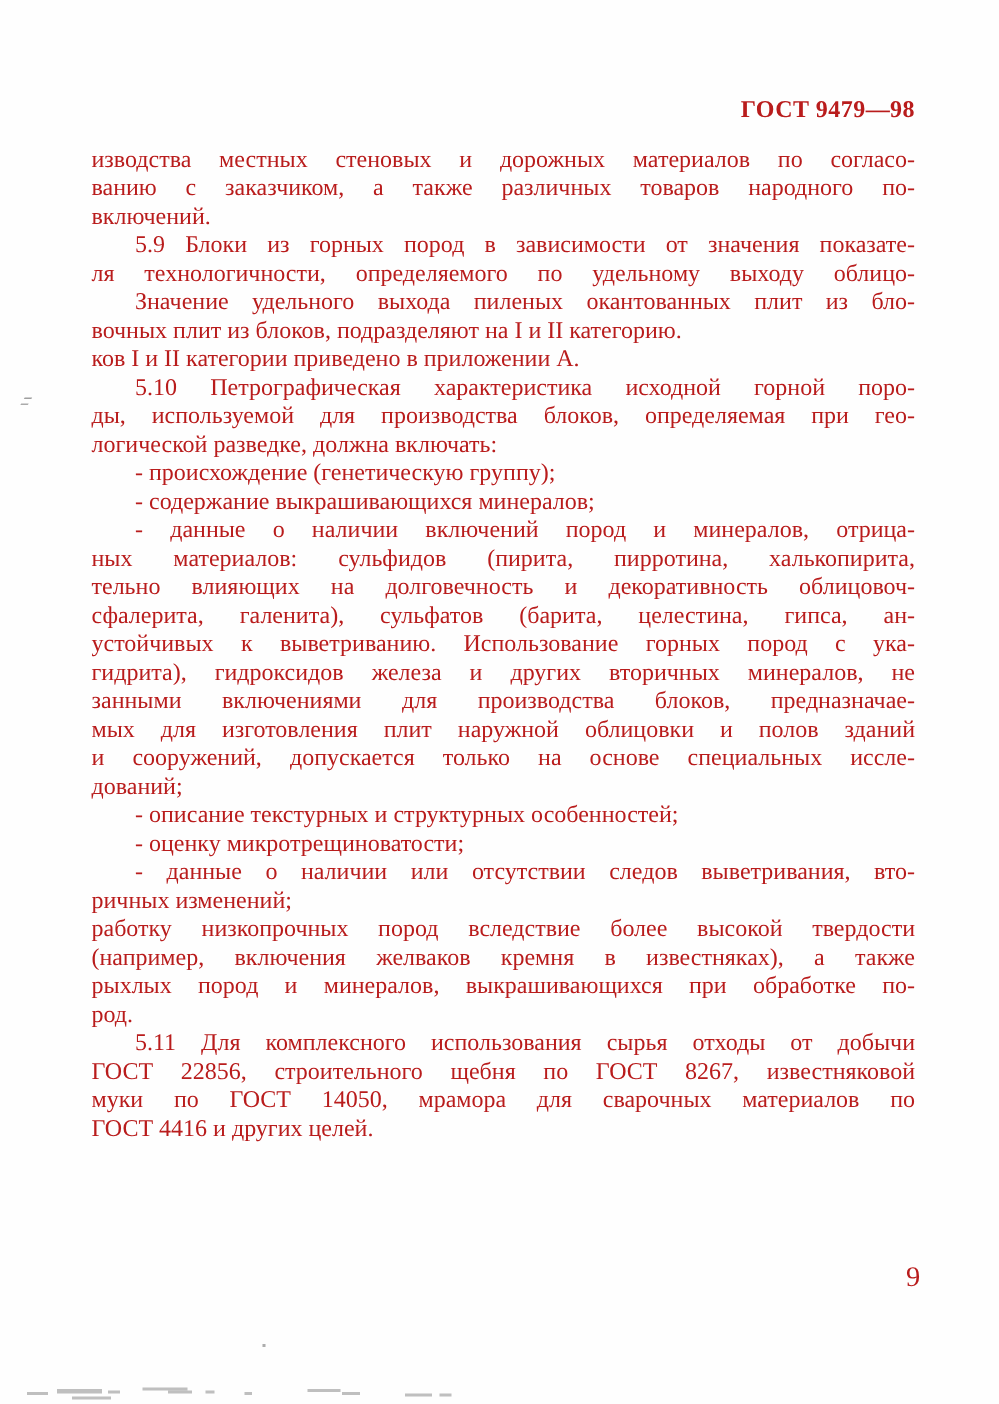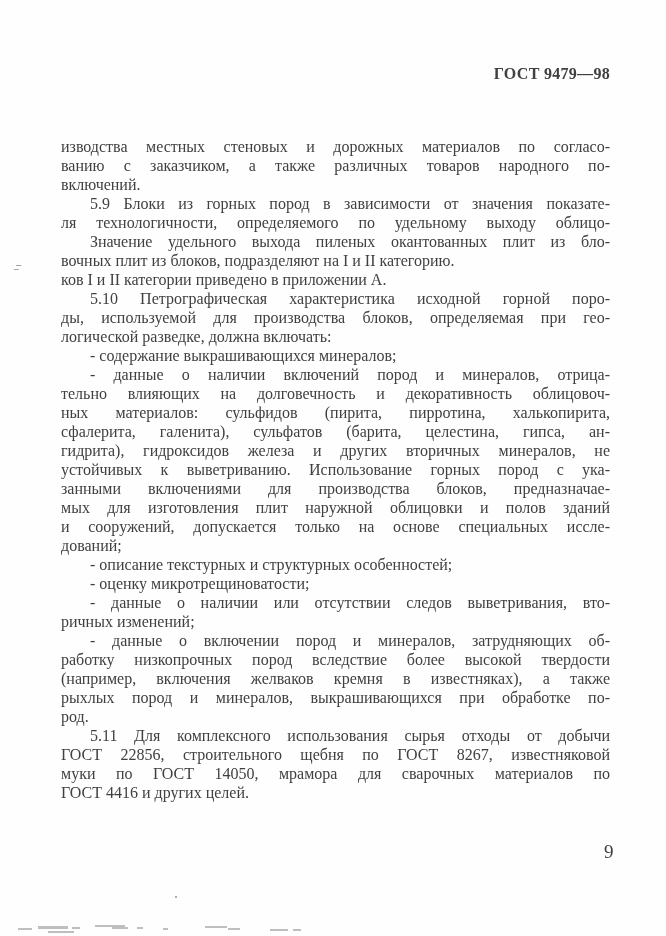--- a/index.html
+++ b/index.html
@@ -6,40 +6,39 @@
     margin: 0;
     padding: 0;
     background: #ffffff;
   }
   .page {
     position: relative;
     width: 666px;
     height: 936px;
     background: #fefefe;
     font-family: "Liberation Serif", "DejaVu Serif", serif;
-    color: #404040;
+    color: #b91c1c;
     overflow: hidden;
   }
   .doc-code {
     position: absolute;
     top: 65px;
     right: 56px;
     font-size: 16px;
     font-weight: bold;
     letter-spacing: 0.3px;
     white-space: nowrap;
   }
   .body-text {
     position: absolute;
     left: 61px;
     top: 97px;
     width: 549px;
     font-size: 16px;
     line-height: 19px;
-    margin-top: 40px;
   }
   .line {
     text-align: justify;
     text-align-last: justify;
   }
   .line.end {
     text-align-last: left;
   }
   .line.indent {
     text-indent: 29px;
@@ -89,36 +88,36 @@
       <div class="line">ванию с заказчиком, а также различных товаров народного по-</div>
       <div class="line end">включений.</div>
       <div class="line indent">5.9 Блоки из горных пород в зависимости от значения показате-</div>
       <div class="line">ля технологичности, определяемого по удельному выходу облицо-</div>
       <div class="line indent">Значение удельного выхода пиленых окантованных плит из бло-</div>
       <div class="line end">вочных плит из блоков, подразделяют на I и II категорию.</div>
       <div class="line end">ков I и II категории приведено в приложении А.</div>
       <div class="line indent">5.10 Петрографическая характеристика исходной горной поро-</div>
       <div class="line">ды, используемой для производства блоков, определяемая при гео-</div>
       <div class="line end">логической разведке, должна включать:</div>
+      <div class="line indent end">- происхождение (генетическую группу);</div>
       <div class="line indent end">- содержание выкрашивающихся минералов;</div>
       <div class="line indent">- данные о наличии включений пород и минералов, отрица-</div>
+      <div class="line">ных материалов: сульфидов (пирита, пирротина, халькопирита,</div>
       <div class="line">тельно влияющих на долговечность и декоративность облицовоч-</div>
-      <div class="line">ных материалов: сульфидов (пирита, пирротина, халькопирита,</div>
       <div class="line">сфалерита, галенита), сульфатов (барита, целестина, гипса, ан-</div>
+      <div class="line">устойчивых к выветриванию. Использование горных пород с ука-</div>
       <div class="line">гидрита), гидроксидов железа и других вторичных минералов, не</div>
-      <div class="line">устойчивых к выветриванию. Использование горных пород с ука-</div>
       <div class="line">занными включениями для производства блоков, предназначае-</div>
       <div class="line">мых для изготовления плит наружной облицовки и полов зданий</div>
       <div class="line">и сооружений, допускается только на основе специальных иссле-</div>
       <div class="line end">дований;</div>
       <div class="line indent end">- описание текстурных и структурных особенностей;</div>
       <div class="line indent end">- оценку микротрещиноватости;</div>
       <div class="line indent">- данные о наличии или отсутствии следов выветривания, вто-</div>
       <div class="line end">ричных изменений;</div>
-      <div class="line indent">- данные о включении пород и минералов, затрудняющих об-</div>
       <div class="line">работку низкопрочных пород вследствие более высокой твердости</div>
       <div class="line">(например, включения желваков кремня в известняках), а также</div>
       <div class="line">рыхлых пород и минералов, выкрашивающихся при обработке по-</div>
       <div class="line end">род.</div>
       <div class="line indent">5.11 Для комплексного использования сырья отходы от добычи</div>
       <div class="line">ГОСТ 22856, строительного щебня по ГОСТ 8267, известняковой</div>
       <div class="line">муки по ГОСТ 14050, мрамора для сварочных материалов по</div>
       <div class="line end">ГОСТ 4416 и других целей.</div>
     </div>
 

